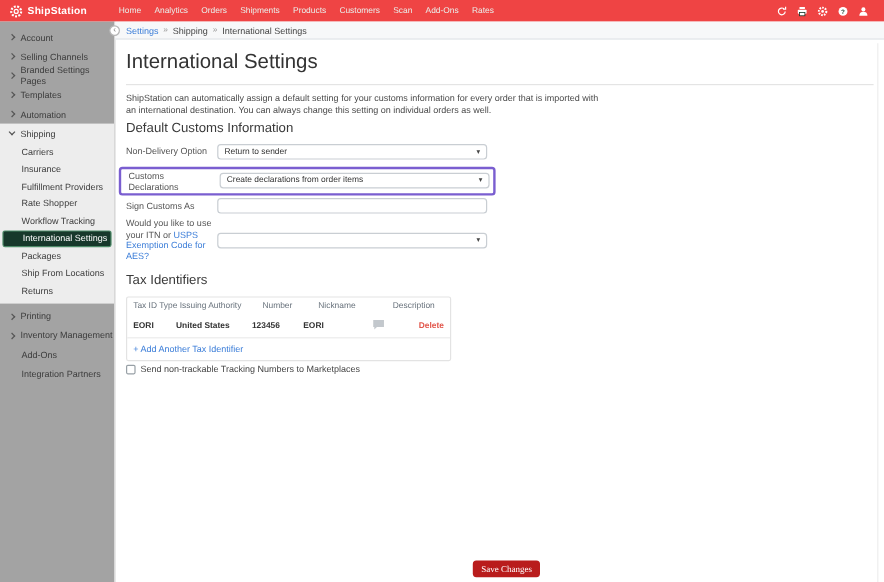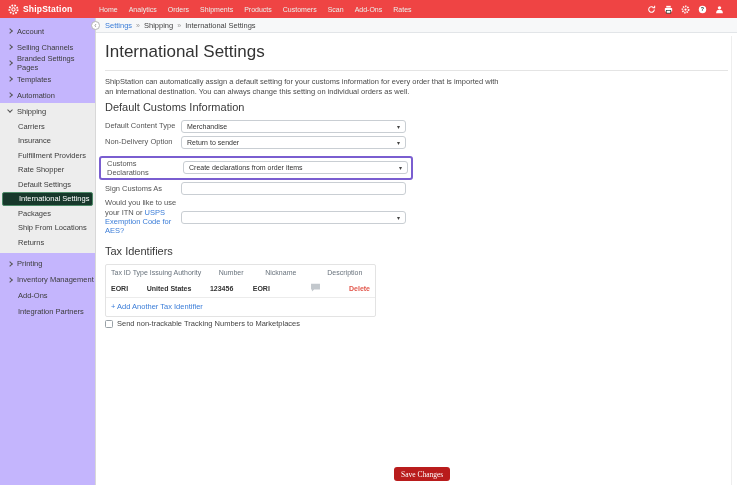--- a/index.html
+++ b/index.html
@@ -11,21 +11,21 @@
   .topbar { height:18px; background:#ef4444; display:flex; align-items:center; }
   .brand { width:99px; padding-left:8px; display:flex; align-items:center; gap:4px; cursor:pointer; }
   .brand-text { color:#fff; font-size:8.5px; font-weight:bold; letter-spacing:.2px; }
   .top-menu { display:flex; align-items:center; gap:11px; }
   .top-menu span { color:#e9efe b; color:#e9efeb; font-size:7px; cursor:pointer; white-space:nowrap; }
   .top-icons { margin-left:auto; display:flex; align-items:center; gap:8px; padding-right:13px; }
   .top-icons .ticon { width:9px; height:9px; display:inline-flex; cursor:pointer; }
 
   
   .body-wrap { display:flex; height:467px; }
-  .sidebar { width:96px; min-width:96px; background:#c4b5fd; border-right:1px solid #d8d8d8; padding-top:5px; font-size:7.5px; color:#3c3c3c; }
+  .sidebar { width:96px; min-width:96px; background:#a3a3a3; border-right:1px solid #d8d8d8; padding-top:5px; font-size:7.5px; color:#3c3c3c; }
   .content { position:relative; flex:1; }
 
   
   .side-row { height:16px; display:flex; align-items:center; padding-left:8px; cursor:pointer; }
   .side-row .chev { width:4px; height:4px; border-right:1.1px solid #555; border-bottom:1.1px solid #555; transform:rotate(-45deg); margin-right:5px; flex:none; }
   .side-row .chev.down { transform:rotate(45deg); margin-top:-2px; }
   .side-row .nochev { width:10px; flex:none; }
   .ship-group { background:#ededed; padding-bottom:3px; }
   .sub-row { height:14.5px; display:flex; align-items:center; padding-left:18px; cursor:pointer; }
   .sub-row.selected { background:#17382b; color:#fff; border:1px solid #4d8a68; border-radius:2px; margin:0 2px; padding-left:16px; }
@@ -167,21 +167,21 @@
         <div class="sub-row">
             <span>Insurance</span>
           </div>
         <div class="sub-row">
             <span>Fulfillment Providers</span>
           </div>
         <div class="sub-row">
             <span>Rate Shopper</span>
           </div>
         <div class="sub-row">
-            <span>Default Settings</span>
+            <span>Workflow Tracking</span>
           </div>
         <div class="sub-row selected">
             <span>International Settings</span>
           </div>
         <div class="sub-row">
             <span>Packages</span>
           </div>
         <div class="sub-row">
             <span>Ship From Locations</span>
           </div>
@@ -220,27 +220,20 @@
         <span class="crumb-sep">»</span>
         <span class="crumb-plain">International Settings</span>
       </div>
 
       <div class="main">
         <h1>International Settings</h1>
         <p class="desc">ShipStation can automatically assign a default setting for your customs information for every order that is imported with an international destination. You can always change this setting on individual orders as well.</p>
 
         <h2>Default Customs Information</h2>
 
-        <div class="form-row">
-          <span class="form-label">Default Content Type</span>
-          <div class="fakeselect">
-            <span>Merchandise</span>
-            <span class="caret">▾</span>
-          </div>
-        </div>
 
         <div class="form-row">
           <span class="form-label">Non-Delivery Option</span>
           <div class="fakeselect">
             <span>Return to sender</span>
             <span class="caret">▾</span>
           </div>
         </div>
 
         <div class="hl">

